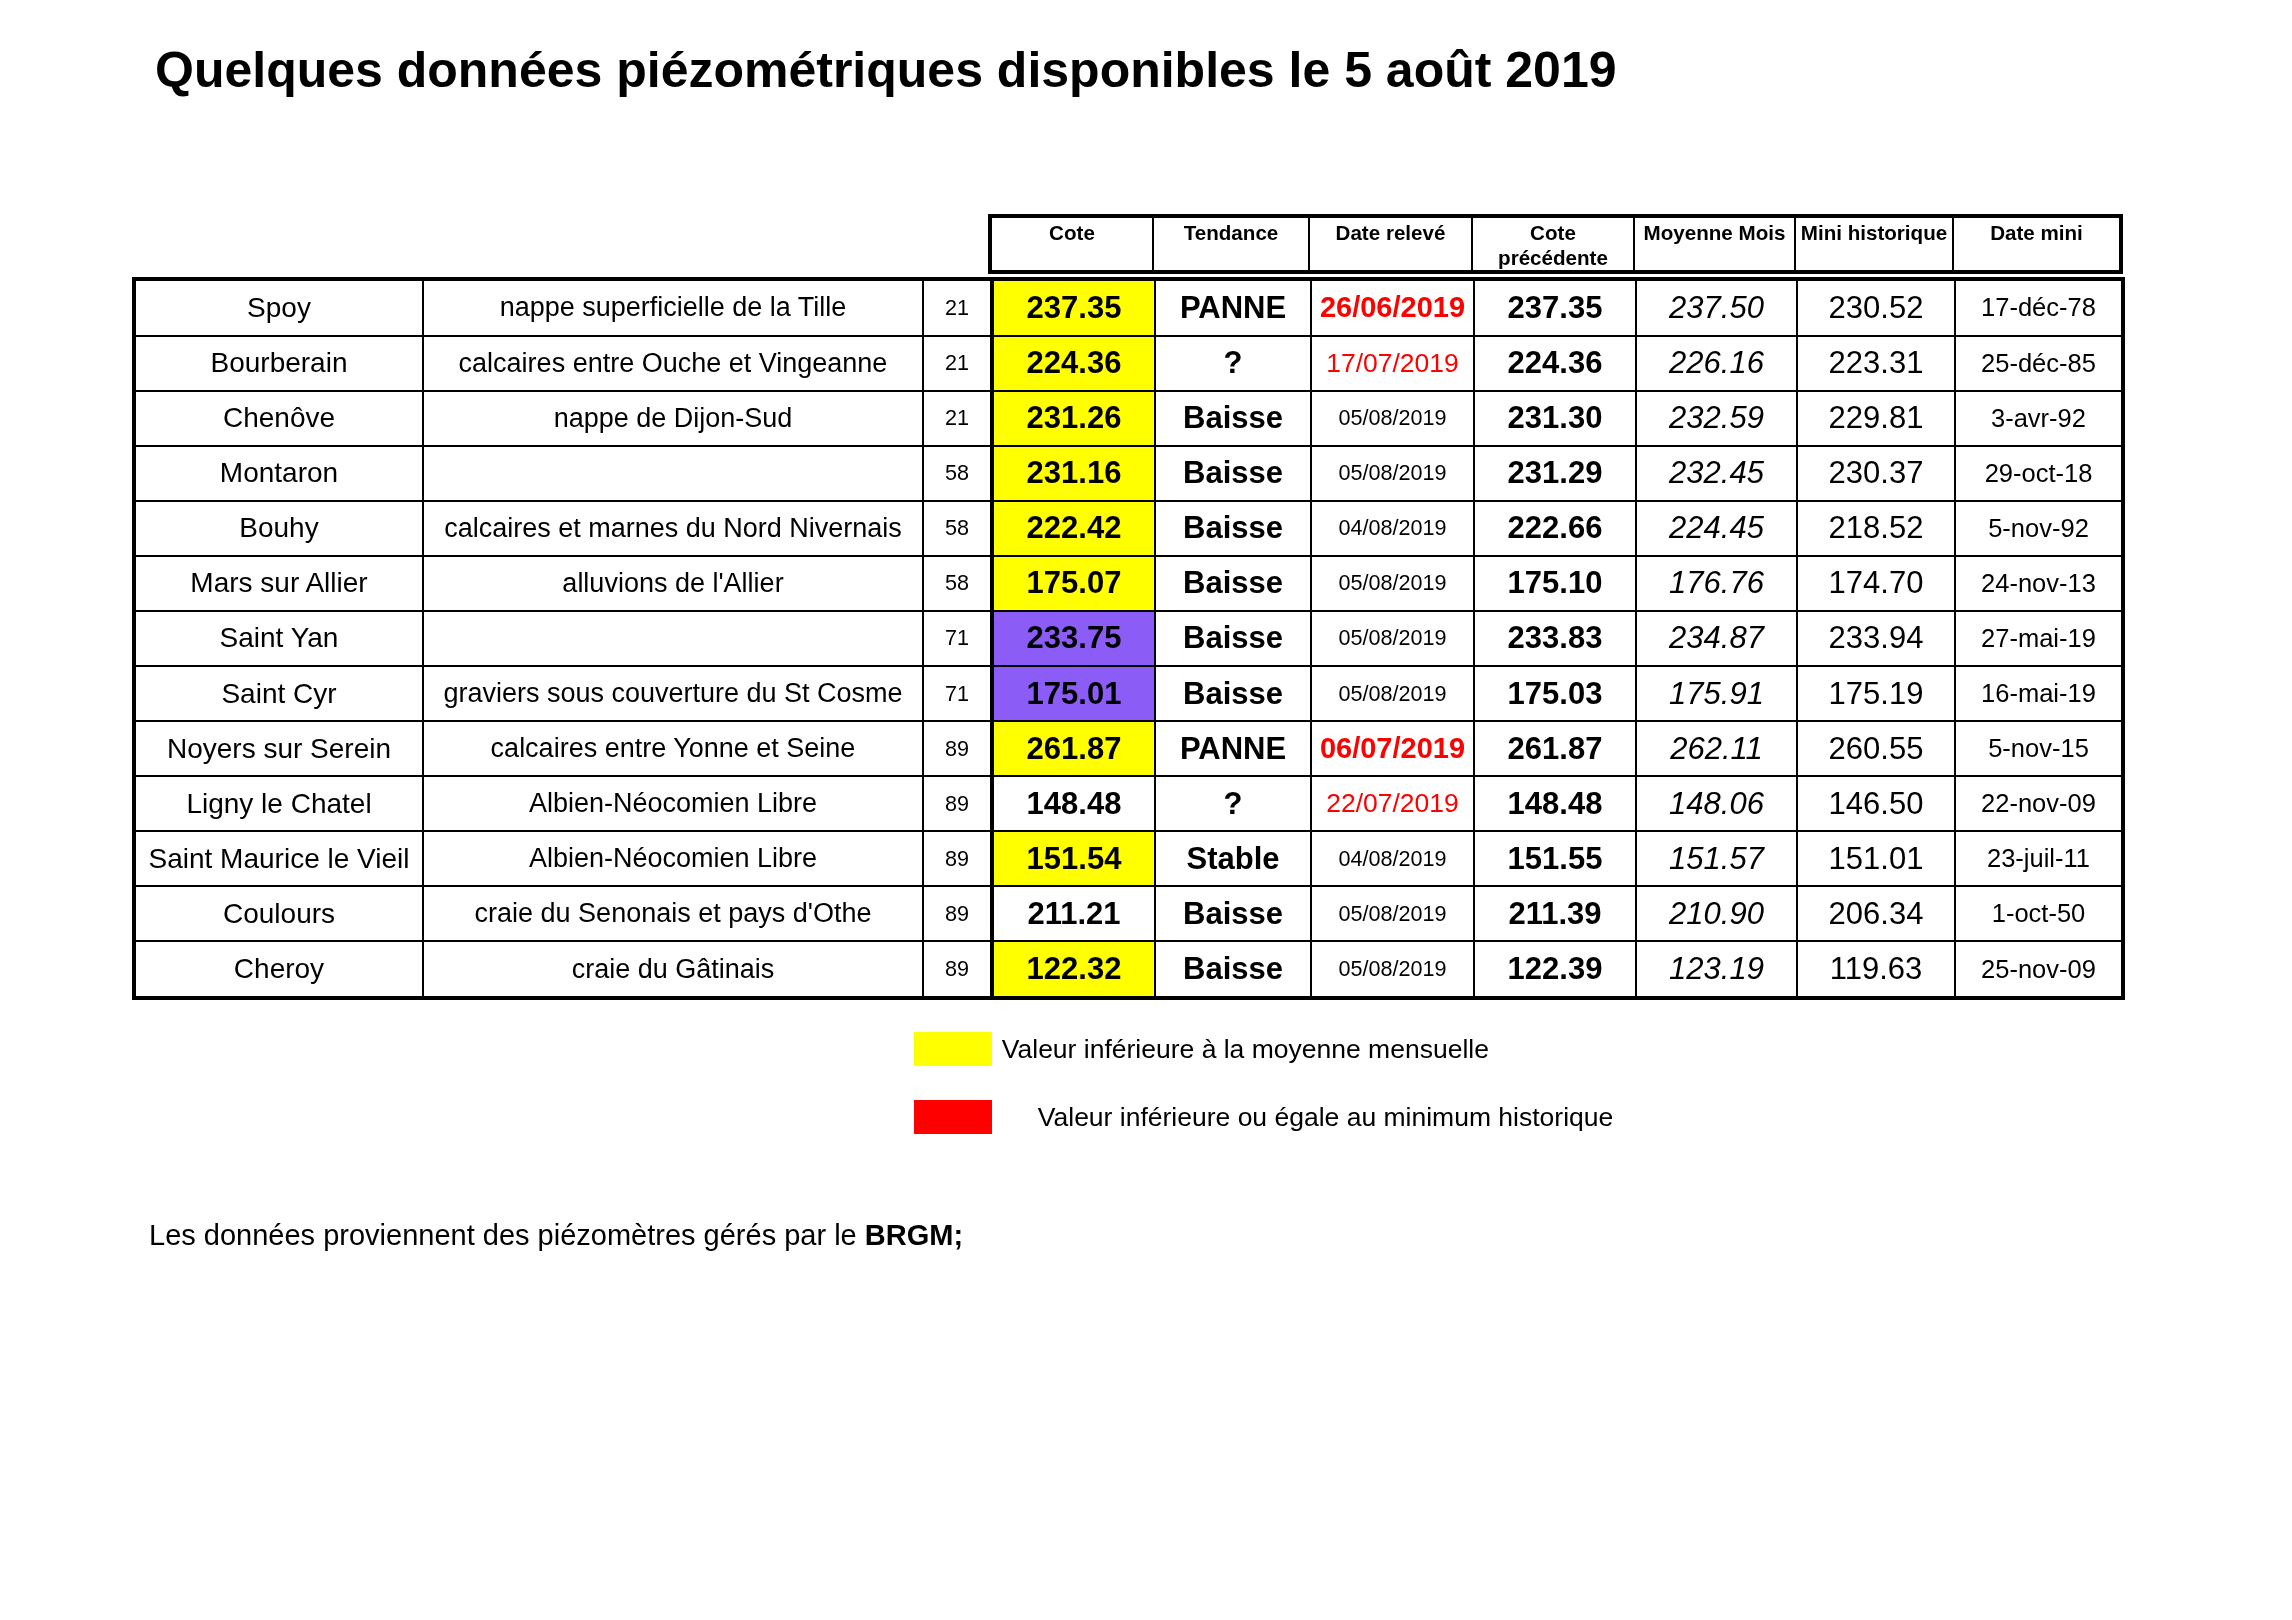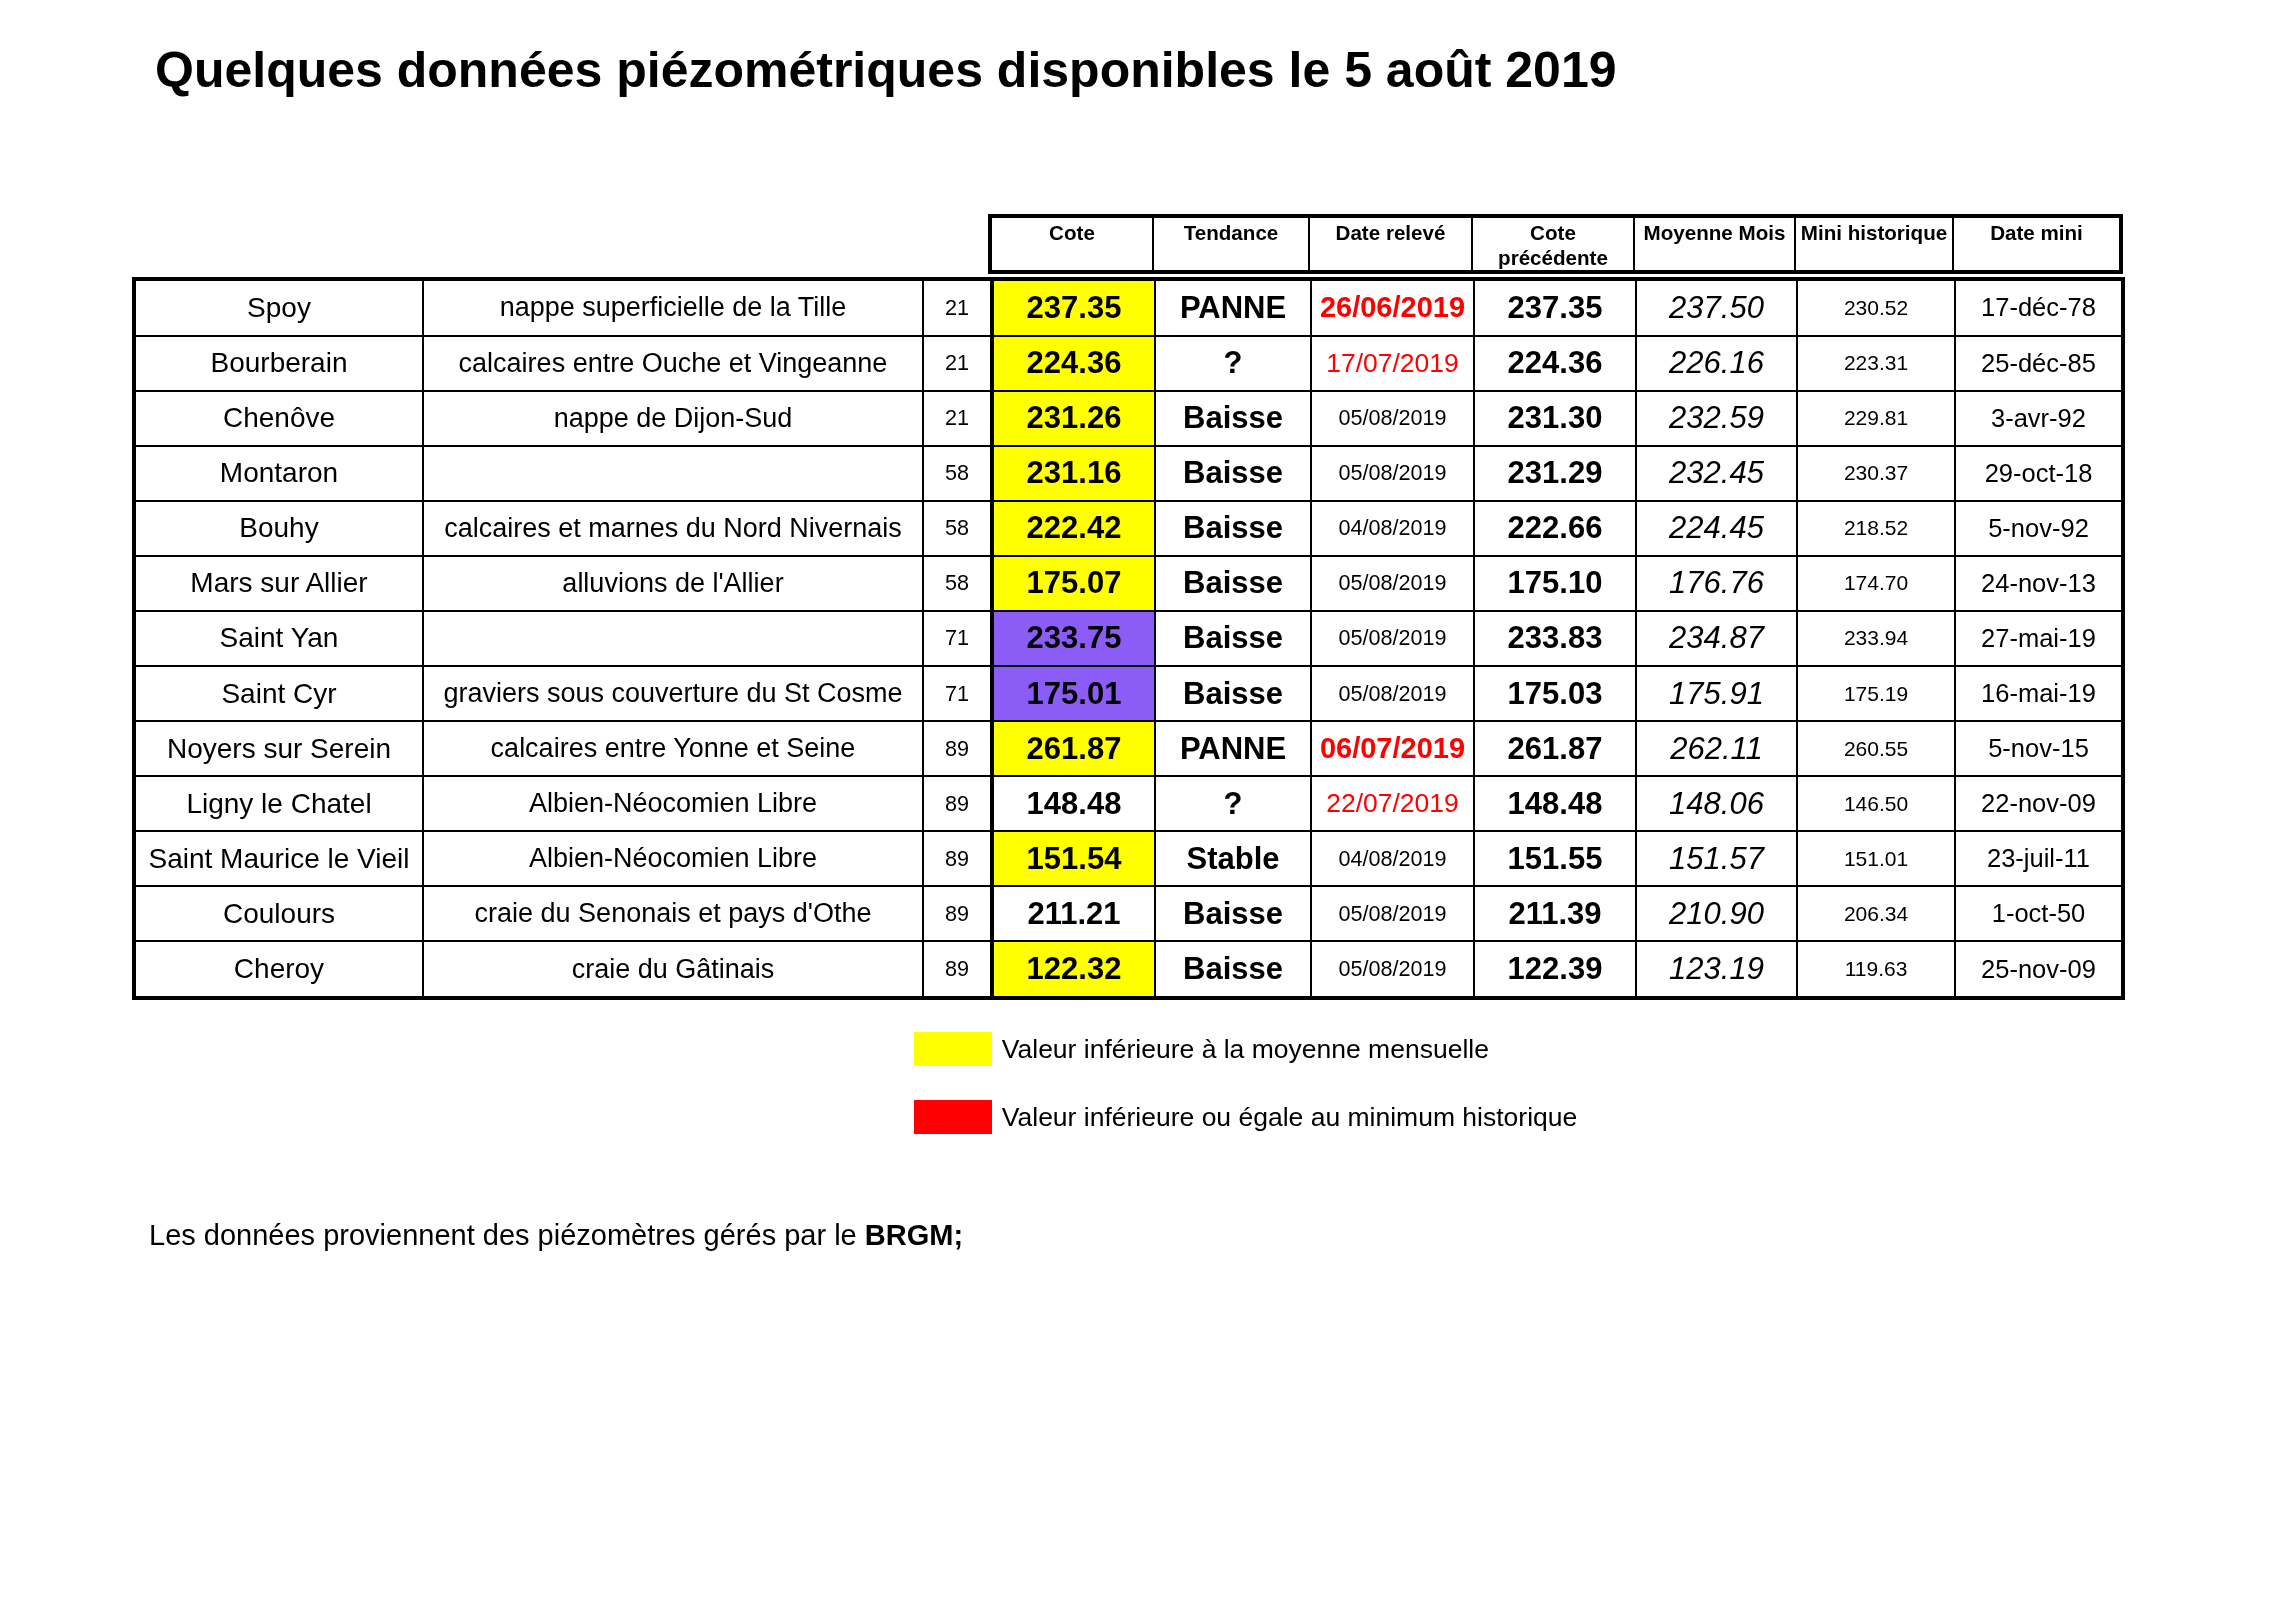--- a/index.html
+++ b/index.html
@@ -38,21 +38,21 @@
   .c-station  { font-size:28px; }
   .c-aquifer  { font-size:27px; }
   .c-dept     { font-size:21.6px; }
   .c-cote     { font-size:31px; font-weight:bold; }
   .c-tendance { font-size:31px; font-weight:bold; }
   .c-date     { font-size:21.6px; }
   .c-date.d-red     { font-size:26.5px; color:#FF0000; }
   .c-date.d-redbold { font-size:29px; color:#FF0000; font-weight:bold; }
   .c-coteprec { font-size:31px; font-weight:bold; }
   .c-moyenne  { font-size:31px;font-style:italic; }
-  .c-mini     { font-size:21px; }
+  .c-mini     { font-size:31px; }
   .c-datemini { font-size:25.5px; }
   .bg-yellow { background:#FFFF00; }
   .bg-red    { background:#8b5cf6; }
   
   .legend-row { position:absolute; left:914px; display:flex; align-items:center; }
   .legend-row .swatch { width:78px; height:34px; margin-right:9.8px; flex:0 0 auto; }
   .legend-row .legend-label { font-size:26.5px; white-space:nowrap; }
   
   .footer { position:absolute; left:149px; top:1219px; font-size:29px; white-space:nowrap; }
   .footer b { font-weight:bold; }
@@ -257,21 +257,21 @@
       <td class="c-mini">119.63</td>
       <td class="c-datemini">25-nov-09</td>
     </tr>
       </tbody>
   </table>
 
   <div class="legend-row" style="top:1032px;">
     <div class="swatch" style="background: rgb(255, 255, 0);"></div>
     <div class="legend-label">Valeur inférieure à la moyenne mensuelle</div>
   </div>
-  <div class="legend-row" style="top:1100px;">
+  <div class="legend-row" style="top:1100px;gap:36px;">
     <div class="swatch" style="background: rgb(255, 0, 0);"></div>
     <div class="legend-label">Valeur inférieure ou égale au minimum historique</div>
   </div>
 
   <div class="footer">
     <span>Les données proviennent des piézomètres gérés par le </span><b>BRGM;</b>
   </div>
 
 </div>
 

